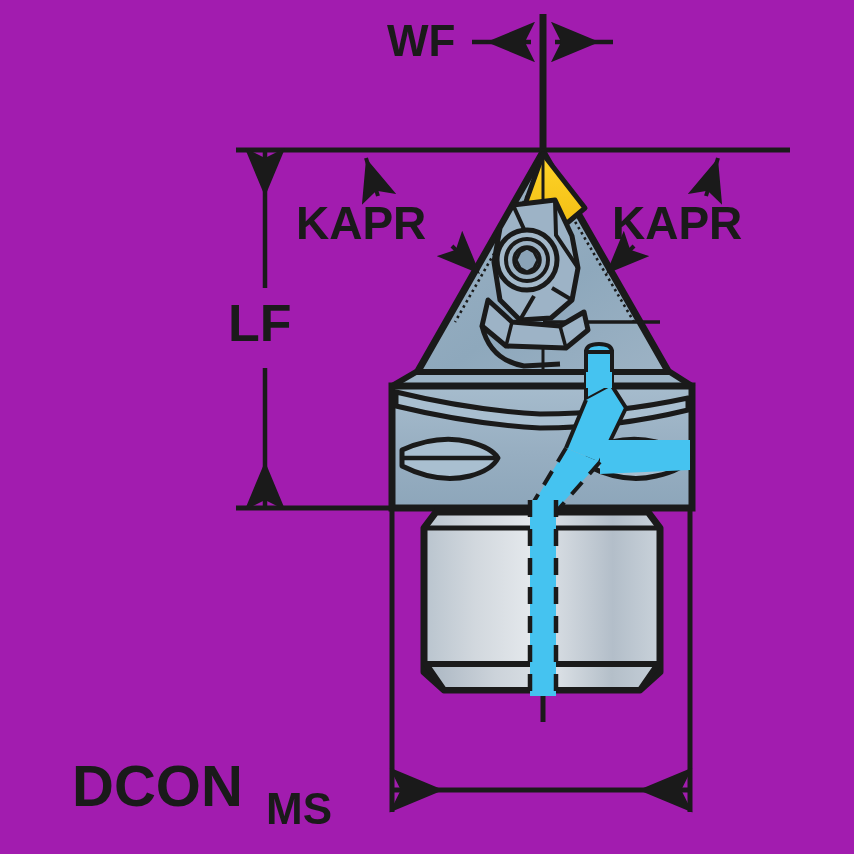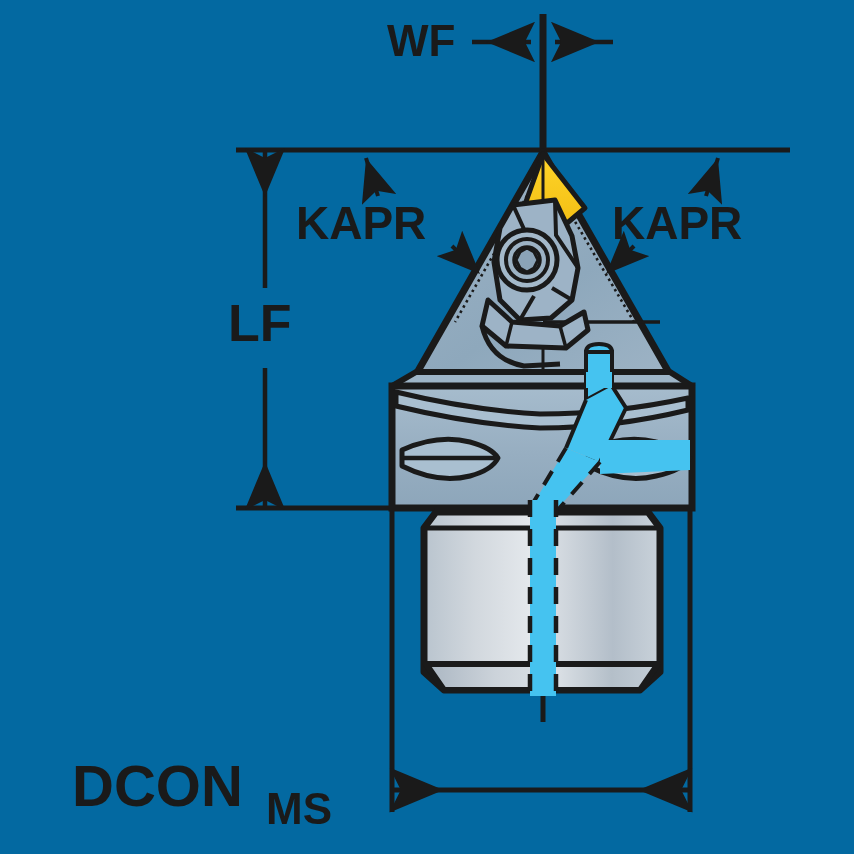--- a/index.html
+++ b/index.html
@@ -1,18 +1,18 @@
 <!DOCTYPE html>
 <html><head>
 <meta charset="utf-8">
 <style>
   html,body{margin:0;padding:0;background:#ffffff;}
   body{width:854px;height:854px;overflow:hidden;
        font-family:"Liberation Sans", sans-serif;}
-  #stage{position:relative;width:854px;height:854px;background:#0369a1;}
+  #stage{position:relative;width:854px;height:854px;background:#a21caf;}
   svg#drawing{position:absolute;left:0;top:0;width:854px;height:854px;display:block;}
   .lbl{font-family:"Liberation Sans", sans-serif;font-weight:bold;fill:#1a1a1a;}
 </style>
 </head>
 <body>
 
 <div id="stage">
 <svg id="drawing" viewBox="0 0 854 854" xmlns="http://www.w3.org/2000/svg">
 
   <defs>

